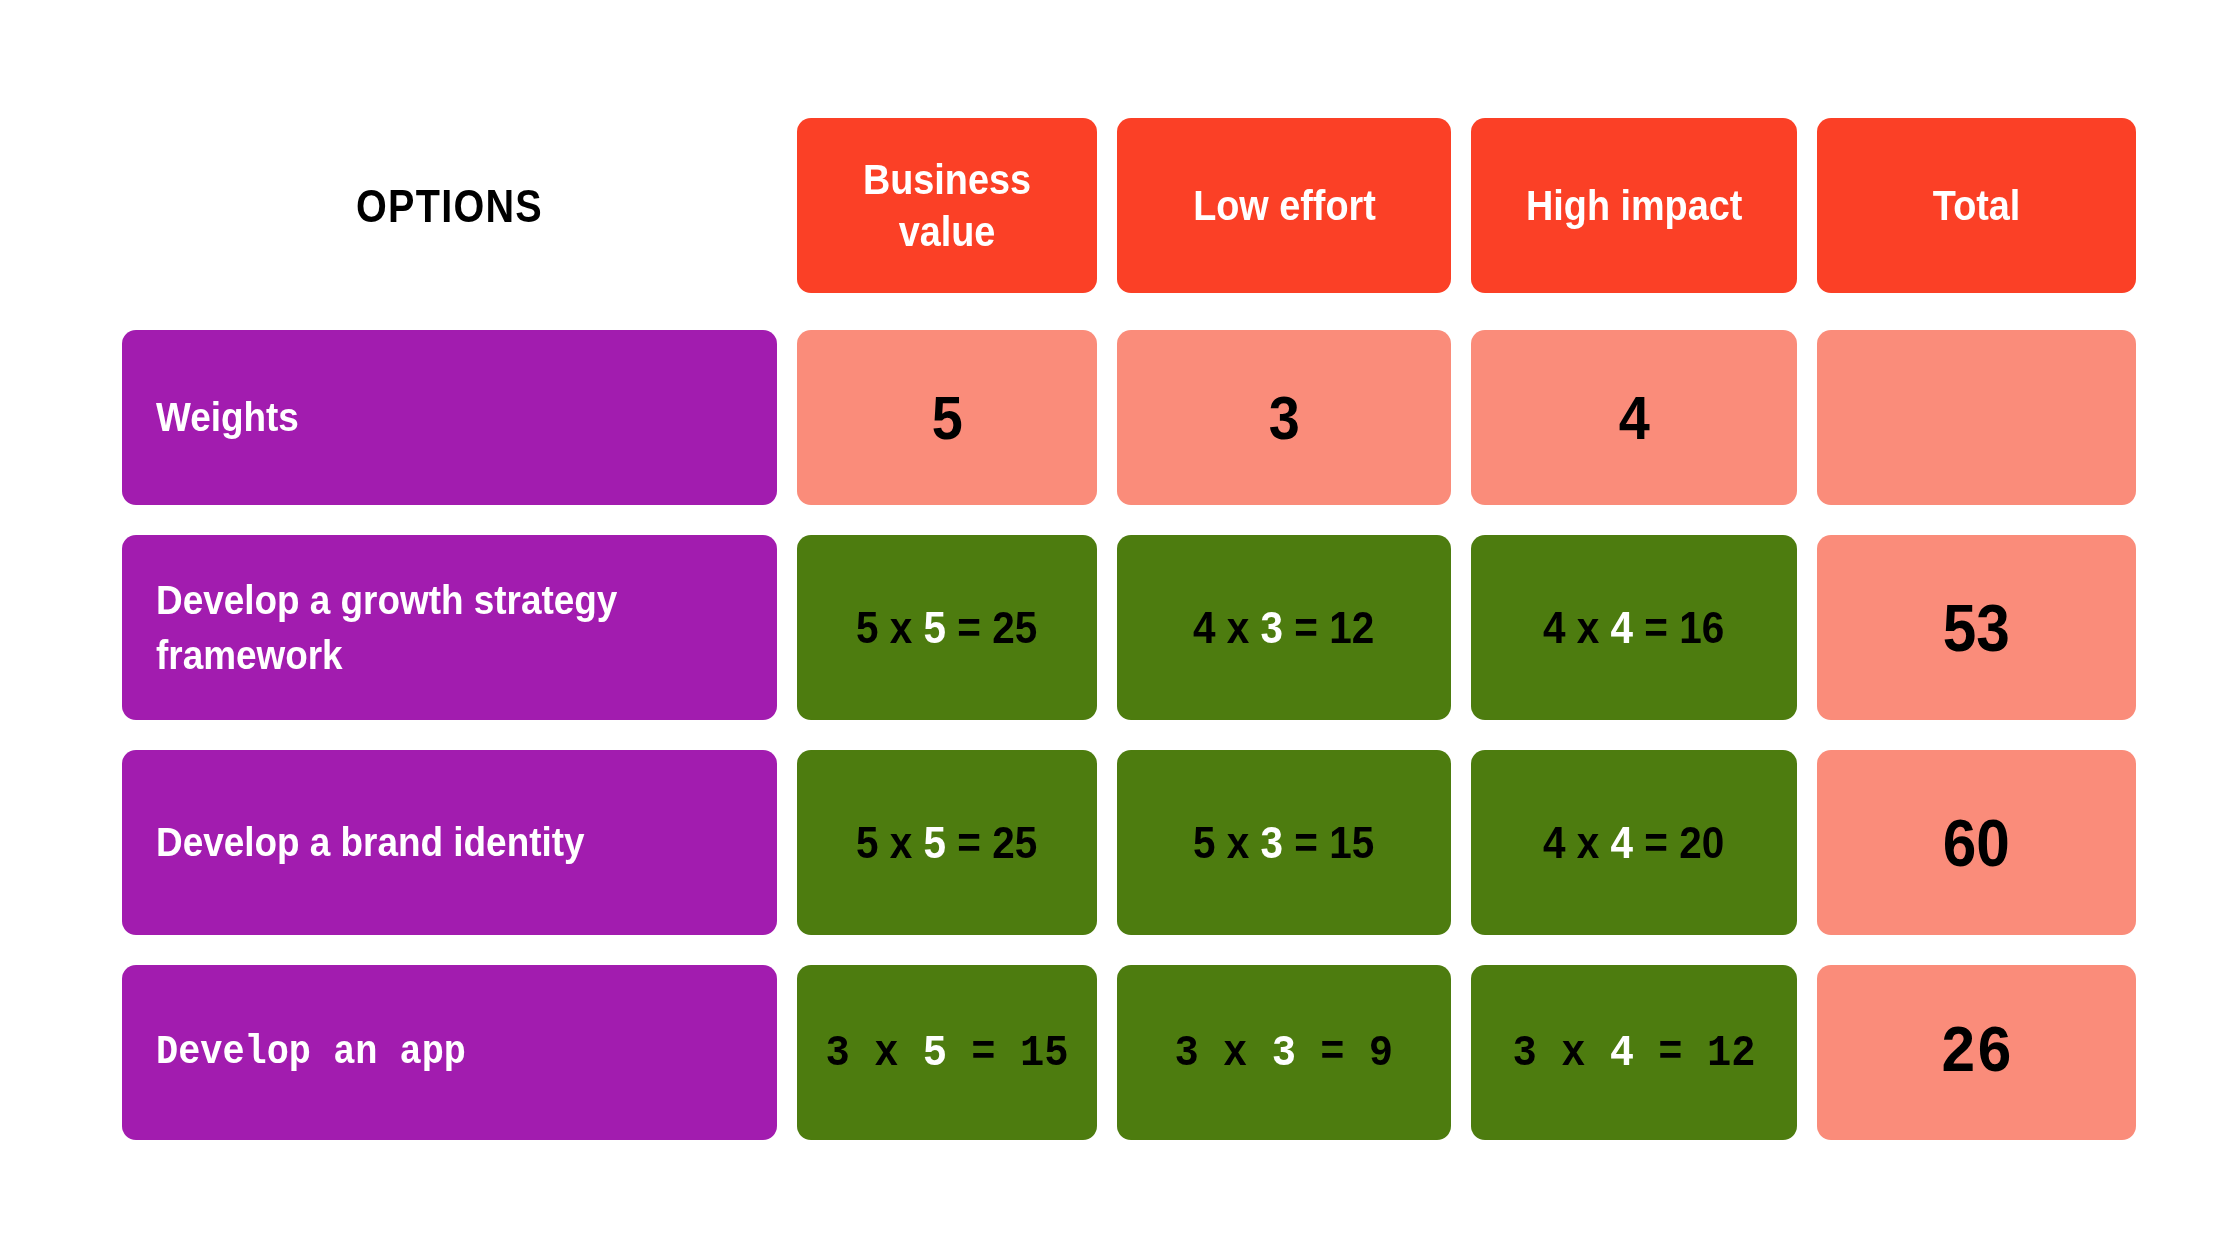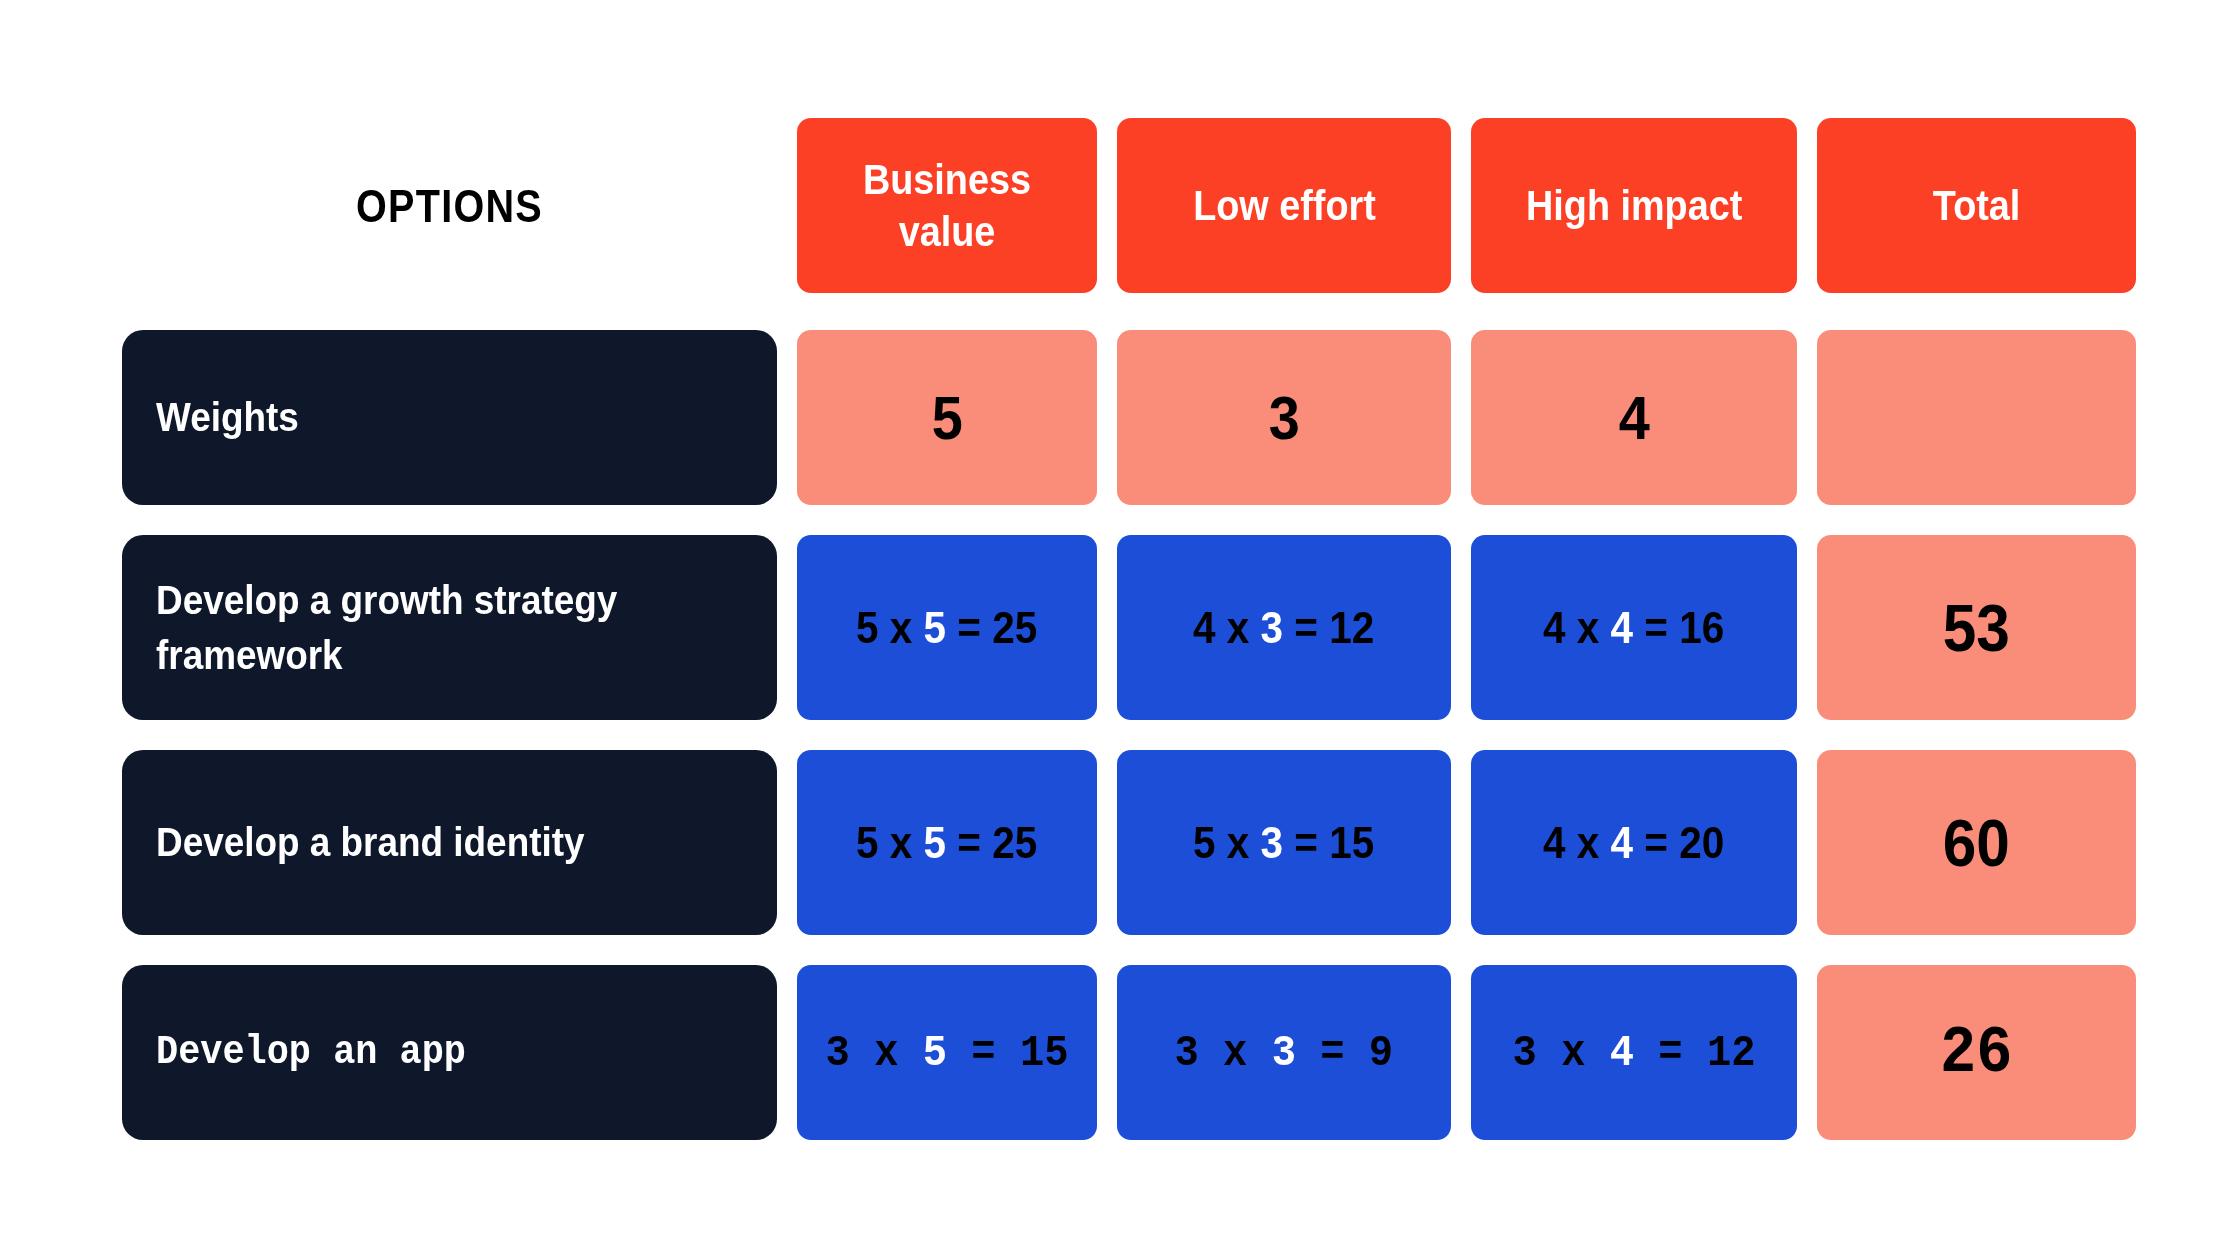--- a/index.html
+++ b/index.html
@@ -70,34 +70,33 @@
     padding: 0 14px;
   }
   .head-cell .htxt { display: block; transform: scaleX(0.9); }
 
   
   .vgap-head { height: 37px; grid-column: 1 / -1; }
   .vgap-row  { height: 30px; grid-column: 1 / -1; }
 
   
   .opt-cell {
-    background: #0f172a;
+    background: #a21caf;
     color: #ffffff;
     justify-content: flex-start;
     padding: 0 0 0 34px;
     font-size: 41px;
     font-weight: 700;
     line-height: 1.34;
-    border-radius: 21px;
   }
   .opt-cell .otxt { display: block; transform: scaleX(0.9); transform-origin: left center; }
 
   
   .score-cell {
-    background: #1d4ed8;
+    background: #4d7c0f;
     color: #000000;
     justify-content: center;
     text-align: center;
     font-size: 44px;
     font-weight: 700;
   }
   .score-cell .stxt { display: block; transform: scaleX(0.92); }
   .score-cell .w { color: #ffffff; }
 
   .weight-cell {

